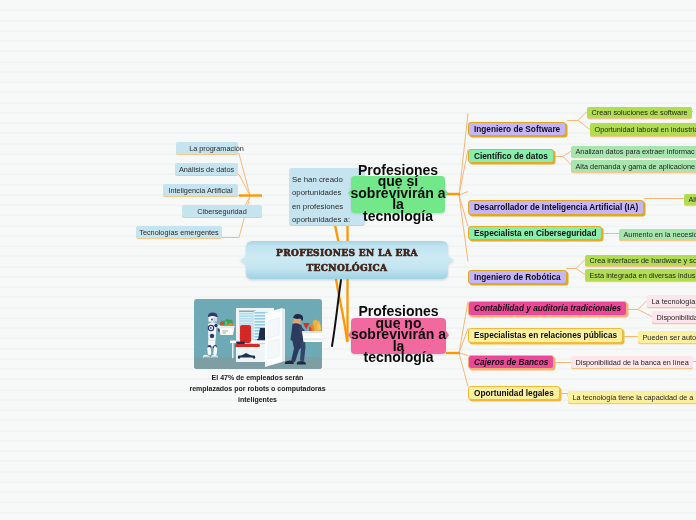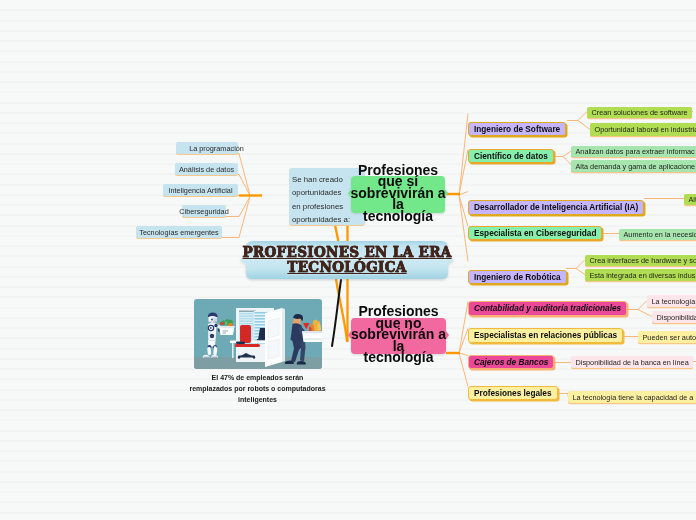--- a/index.html
+++ b/index.html
@@ -20,25 +20,25 @@
   .chip{background:#c6e4ef;border-radius:2px;color:#2b2b2b;font-size:7.3px;
         padding:0 5px;height:12px;justify-content:center;
         box-shadow:0 1px 0 0 #f9c98a;}
 
   .intro{box-sizing:border-box;background:#c6e4ef;border-radius:3px;color:#333;
          font-size:7.8px;line-height:13.4px;padding:5px 3px 0;white-space:nowrap;color:#2b2b2b;
          display:block;box-shadow:0 1px 0 0 #f9c98a;}
 
   .center-node{position:absolute;display:flex;align-items:center;
         justify-content:center;text-align:center;
-        color:#40231a;font-size:15px;line-height:15.5px;letter-spacing:0.35px;
+        color:#40231a;font-size:10px;line-height:15.5px;letter-spacing:0.35px;
         font-family:"DejaVu Serif",serif;font-weight:bold;font-stretch:condensed;
         text-transform:uppercase;
         -webkit-text-stroke:0.62px #40231a;
-        text-shadow:0 0.7px 0 rgba(255,255,255,.3);text-decoration:underline;}
+        text-shadow:0 0.7px 0 rgba(255,255,255,.3);}
 
   .branch{position:absolute;display:flex;align-items:center;
           justify-content:center;text-align:center;font-weight:bold;
           font-size:14px;line-height:11.6px;color:#0b0b0b;}
   .branch .bubble,.center-node .bubble{position:absolute;left:0;top:0;width:100%;height:100%;z-index:0;overflow:visible;}
   .branch .txt,.center-node .txt{position:relative;z-index:1;}
 
   .mainitem{position:absolute;box-sizing:border-box;display:flex;align-items:center;
     border-radius:3px;font-weight:bold;font-size:8.25px;color:#0e0e0e;padding:0 5px;
     white-space:nowrap;}
@@ -127,21 +127,21 @@
 
   <div class="chip node" style="left:176px;top:142px;width:62px;padding-left:24px;">
     <span>La programación</span>
   </div>
   <div class="chip node" style="left:175px;top:163px;width:63px;">
     <span>Análisis de datos</span>
   </div>
   <div class="chip node" style="left:163px;top:184px;width:75px;">
     <span>Inteligencia Artificial</span>
   </div>
-  <div class="chip node" style="left:182px;top:205px;width:44px;">
+  <div class="chip node" style="left:182px;top:205px;width:80px;">
     <span>Ciberseguridad</span>
   </div>
   <div class="chip node" style="left:136px;top:226px;width:86px;">
     <span>Tecnologías emergentes</span>
   </div>
 
   <div class="intro" style="position:absolute;left:260px;top:168px;width:76px;height:57px;margin-left:29px;">
     <div>Se han creado</div>
     <div>oportunidades</div>
     <div>en profesiones</div>
@@ -420,21 +420,21 @@
   <div class="mainitem it-pink" style="left:468px;top:301px;height:15px;">
     <span>Contabilidad y auditoría tradicionales</span>
     </div>
   <div class="mainitem it-yellow" style="left:468px;top:328px;height:15px;">
     <span>Especialistas en relaciones públicas</span>
     </div>
   <div class="mainitem it-pink" style="left:468px;top:355px;height:14px;">
     <span>Cajeros de Bancos</span>
     </div>
   <div class="mainitem it-yellow" style="left:468px;top:386px;height:14px;">
-    <span>Profesiones legales</span>
+    <span>Oportunidad legales</span>
     </div>
 
   <div class="subitem sub-pink" style="left:647px;top:288px;height:12px;">
     <span>La tecnología</span>
     </div>
   <div class="subitem sub-pink" style="left:652px;top:304px;height:12px;">
     <span>Disponibilidad</span>
     </div>
   <div class="subitem sub-yellow" style="left:638px;top:324px;height:12px;">
     <span>Pueden ser auto</span>

